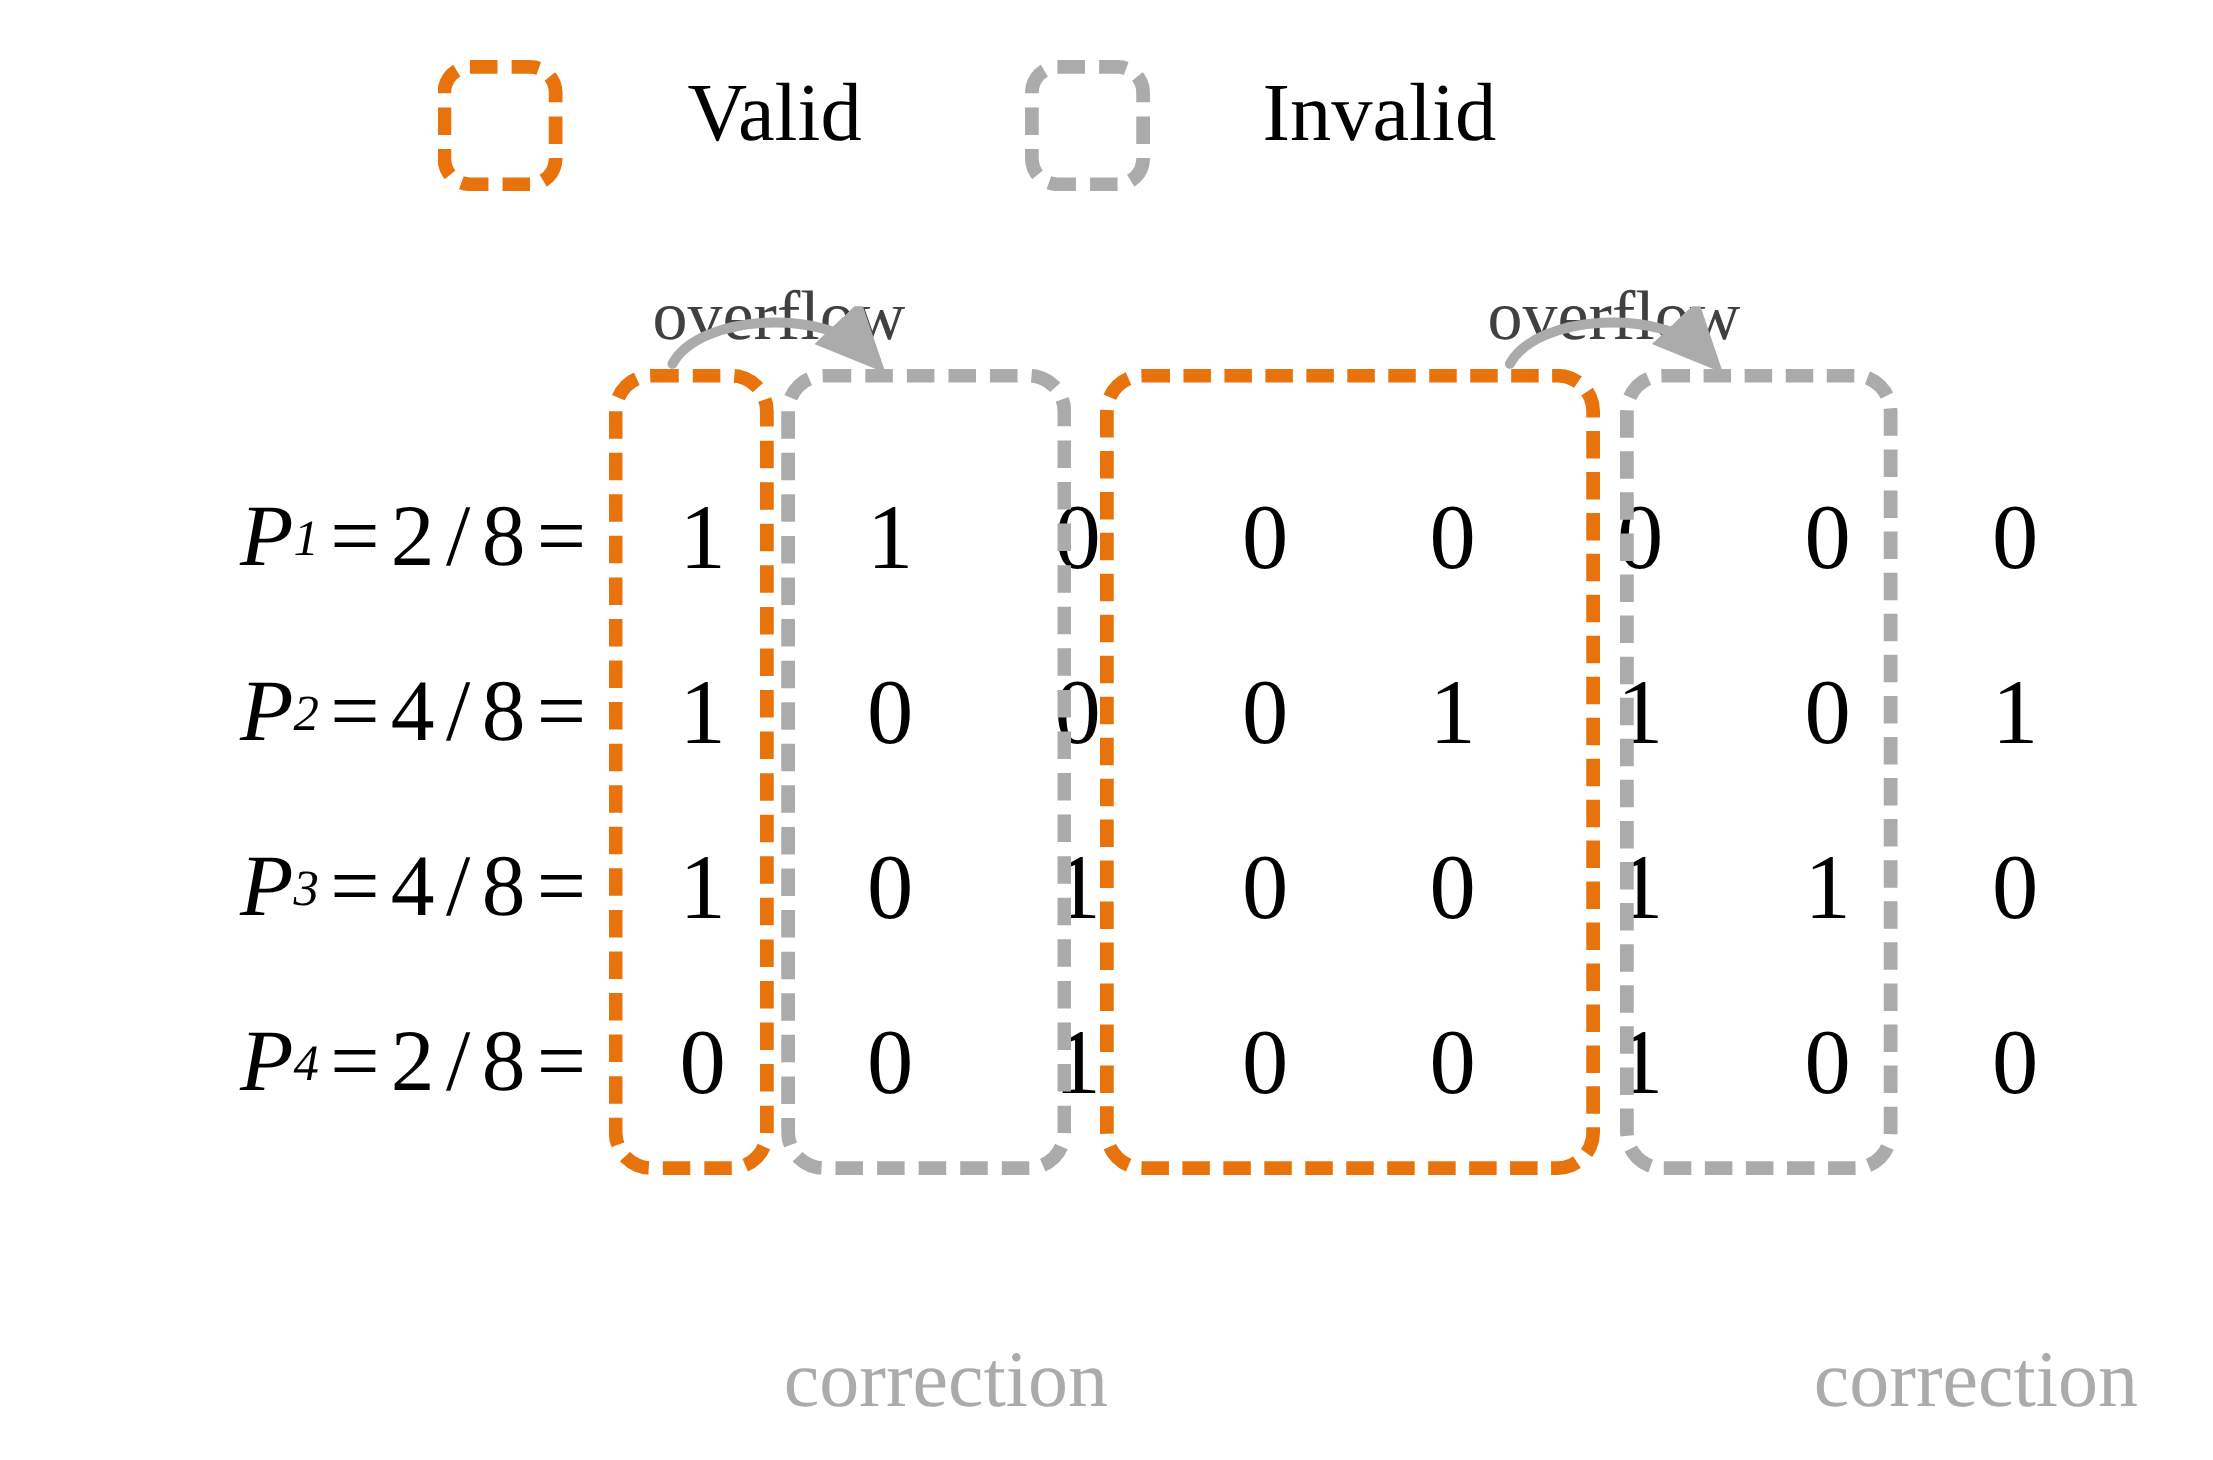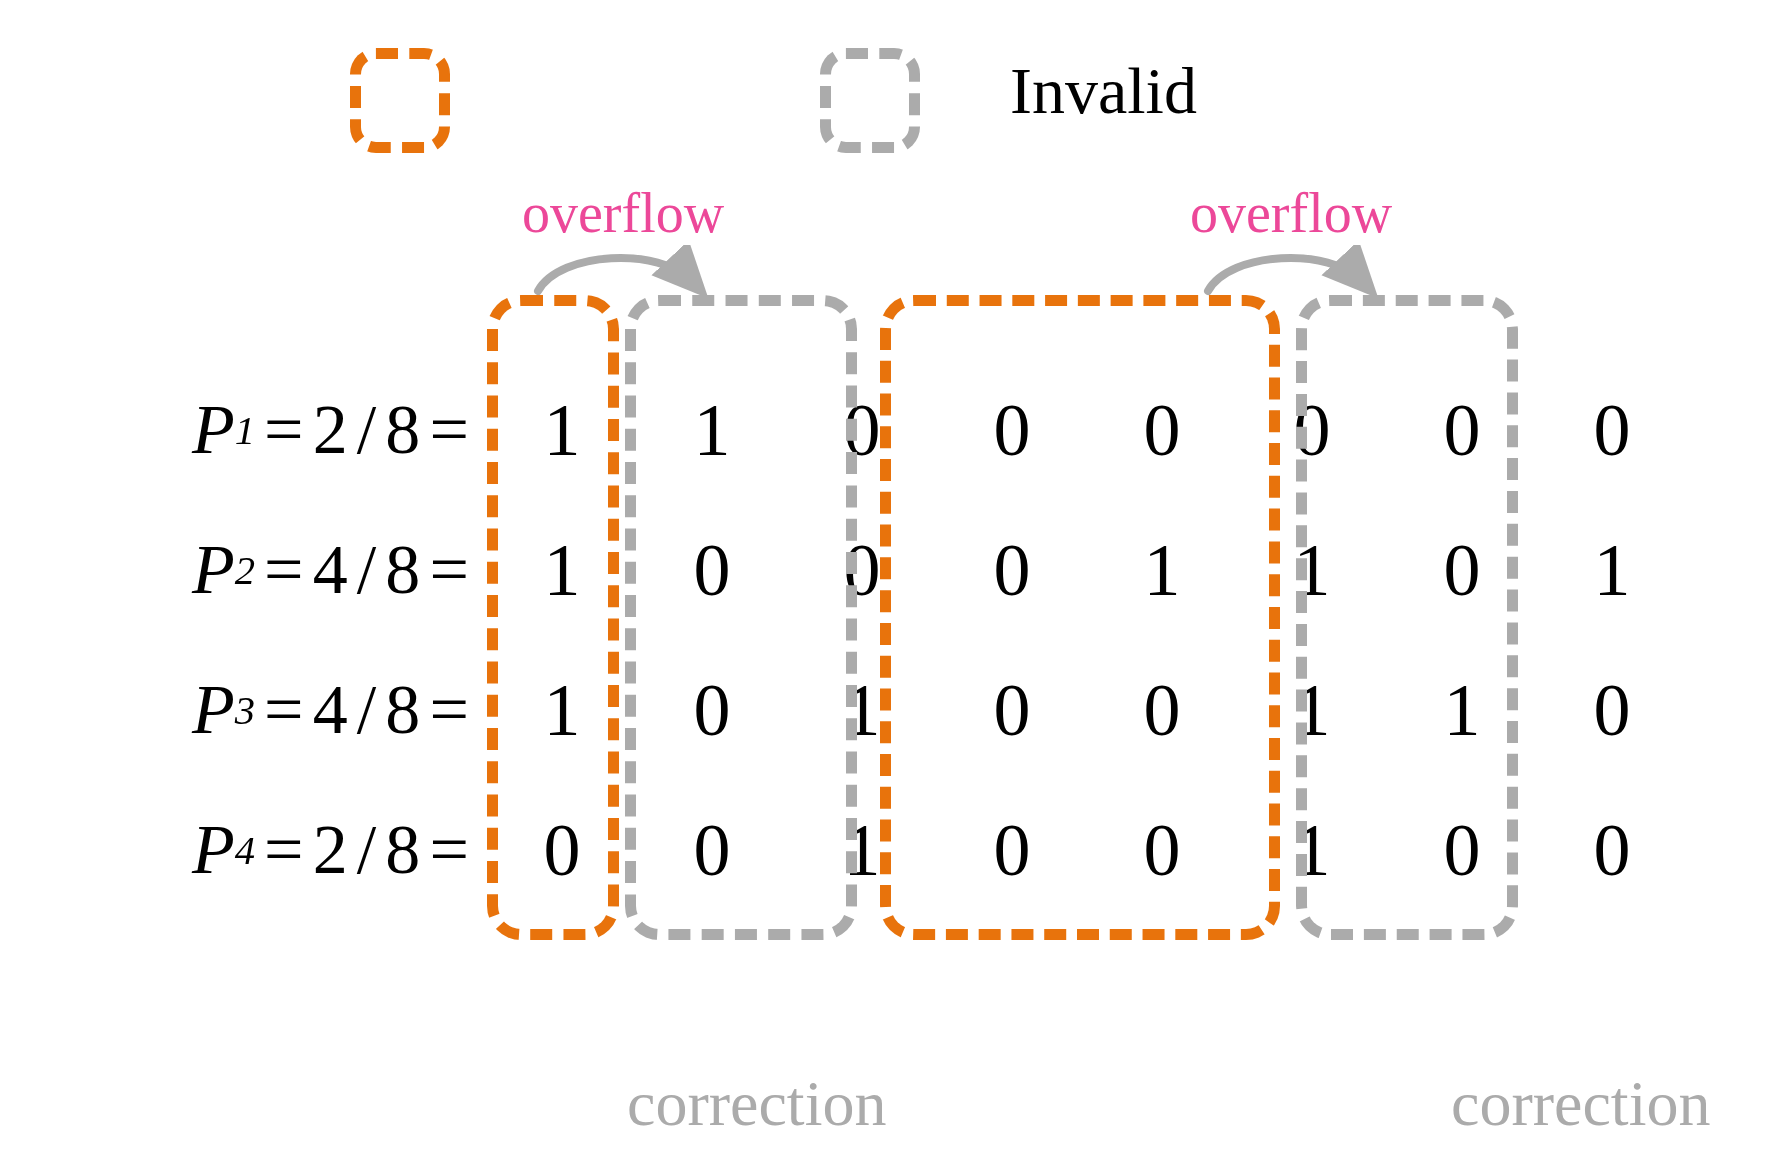--- a/index.html
+++ b/index.html
@@ -22,23 +22,24 @@
   .legend-swatch.gray{border-color:#ABABAB;}
   .legend-label{
     position:absolute;top:36px;
     font-size:66px;color:#000;line-height:1;white-space:nowrap;
   }
 
   
   .overflow-label{
     position:absolute;
     font-size:56px;
-    color:#ec4899;
+    color:#404040;
     white-space:nowrap;
     line-height:1;
+    margin-top:40px;
   }
 
   
   .arrow-svg{position:absolute;}
 
   
   #rowlabels{position:absolute;left:28px;top:360px;width:450px;}
   .rowlabel{
     height:140px;
     display:flex;align-items:center;justify-content:flex-end;
@@ -77,20 +78,21 @@
     position:absolute;
     font-size:64px;color:#ABABAB;
     white-space:nowrap;line-height:1;
   }
 </style>
 </head>
 <body>
 
 <div id="legend">
   <div class="legend-swatch" style="left:30px"></div>
+  <div class="legend-label" style="left:230px">Valid</div>
 
   <div class="legend-swatch gray" style="left:500px"></div>
   <div class="legend-label" style="left:690px">Invalid</div>
 </div>
 
 <div class="overflow-label" style="left:522px;top:185px;">overflow</div>
 <div class="overflow-label" style="left:1190px;top:185px;">overflow</div>
 
 <svg class="arrow-svg" style="left:530px;top:245px;" width="190" height="60">
   <defs>

